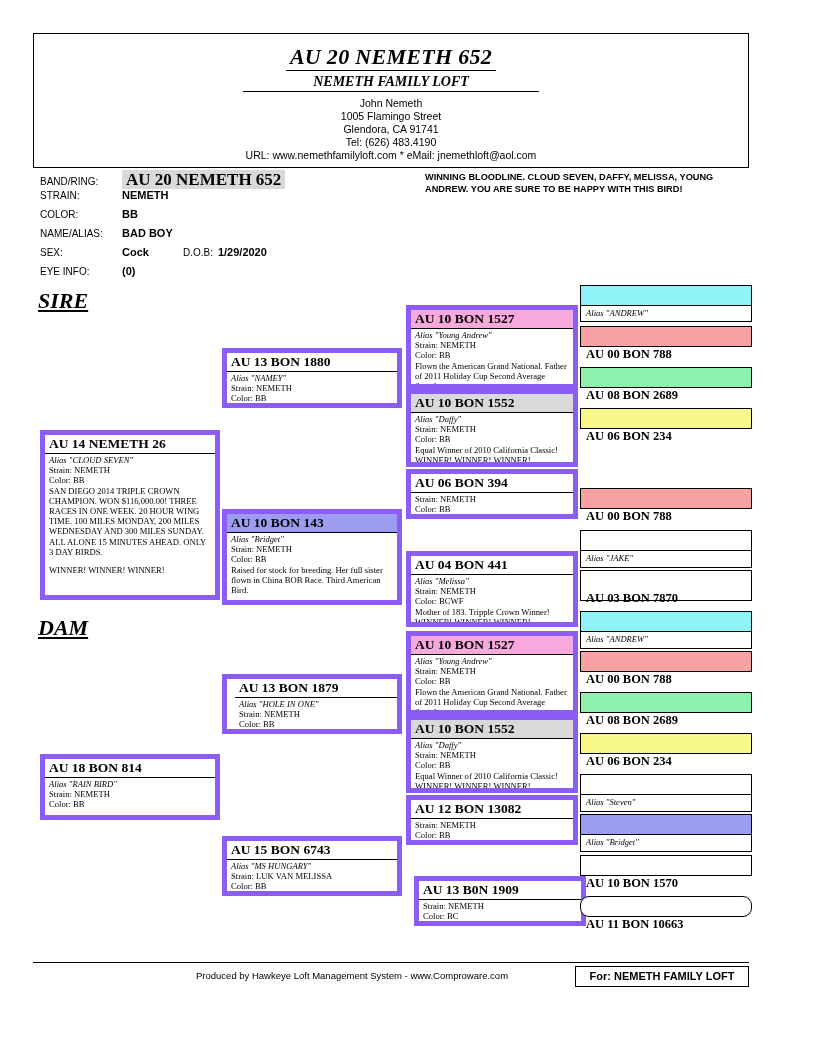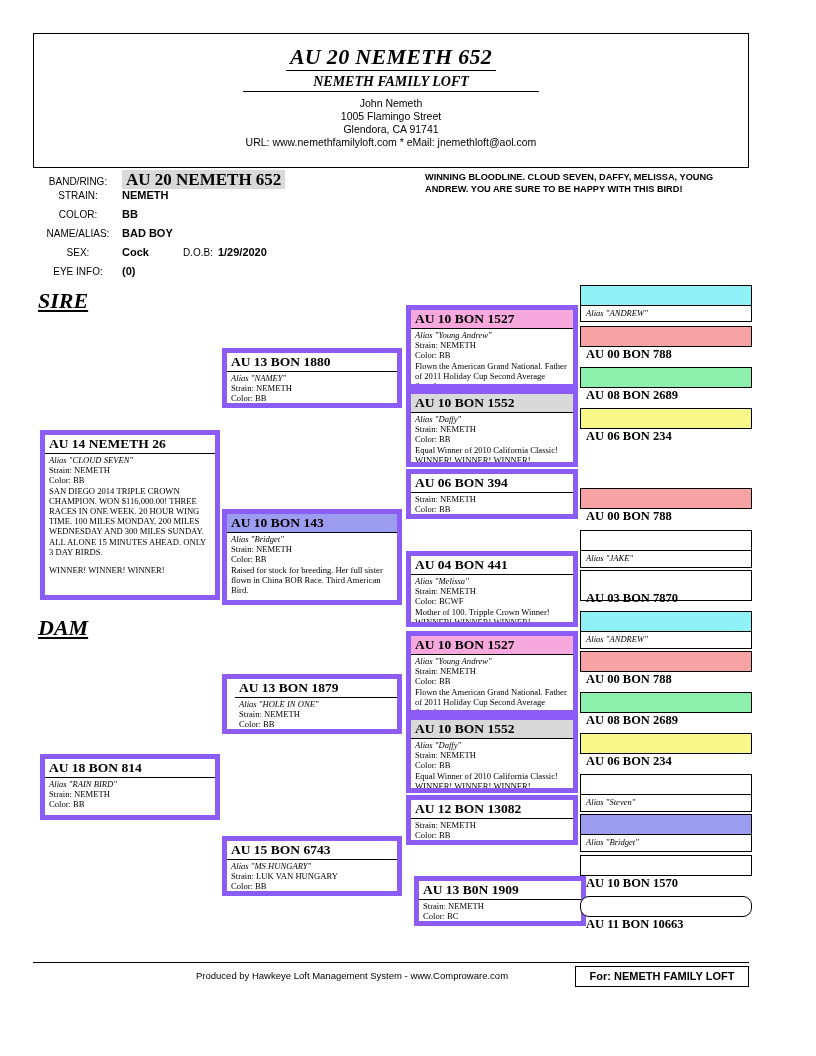--- a/index.html
+++ b/index.html
@@ -73,21 +73,21 @@
     font-size: 10px;
   }
   .info-row {
     display: flex;
     align-items: baseline;
     margin-bottom: 2px;
     height: 17px;
   }
   .info-label {
     width: 76px;
-    text-align: center;
+    text-align: left;
     padding-right: 6px;
     font-size: 10px;
     color: #000;
   }
   .info-value {
     font-weight: bold;
     font-size: 11px;
   }
   .band-value {
     background: #d9d9d9;
@@ -210,20 +210,21 @@
 
 <div class="page">
 
   <div class="header-box">
     <div class="hdr-title"><span>AU 20 NEMETH 652</span></div>
     <div class="hdr-sub"><span>NEMETH FAMILY LOFT</span></div>
     <div class="hdr-lines">
       <div>John Nemeth</div>
       <div>1005 Flamingo Street</div>
       <div>Glendora, CA 91741</div>
+      <div>Tel: (626) 483.4190</div>
       <div>URL: www.nemethfamilyloft.com * eMail: jnemethloft@aol.com</div>
     </div>
   </div>
 
   <div class="info-block">
     <div class="info-row">
       <div class="info-label">BAND/RING:</div>
       <div class="band-value">AU 20 NEMETH 652</div>
     </div>
     <div class="info-row">
@@ -301,21 +302,21 @@
       <div class="pb-italic">Alias "HOLE IN ONE"</div>
       <div>Strain: NEMETH</div>
       <div>Color: BB</div>
     </div>
   </div>
 
   <div class="pbox hasbody" style="left:222px; top:836px; width:180px; height:60px;">
     <div class="pb-title">AU 15 BON 6743</div>
     <div class="pb-body">
       <div class="pb-italic">Alias "MS HUNGARY"</div>
-      <div>Strain: LUK VAN HUNGARY</div>
+      <div>Strain: LUK VAN MELISSA</div>
       <div>Color: BB</div>
     </div>
   </div>
 
   <div class="pbox hasbody" style="left:406px; top:305px; width:172px; height:84px;">
     <div class="pb-title" style="background:#f7a8dc;">AU 10 BON 1527</div>
     <div class="pb-body">
       <div class="pb-italic">Alias "Young Andrew"</div>
       <div>Strain: NEMETH</div>
       <div>Color: BB</div>
@@ -340,21 +341,21 @@
       <div>Color: BB</div>
     </div>
   </div>
 
   <div class="pbox hasbody" style="left:406px; top:551px; width:172px; height:76px;">
     <div class="pb-title">AU 04 BON 441</div>
     <div class="pb-body">
       <div class="pb-italic">Alias "Melissa"</div>
       <div>Strain: NEMETH</div>
       <div>Color: BCWF</div>
-      <div>Mother of 100. Tripple Crown Winner! WINNER! WINNER! WINNER!</div>
+      <div>Mother of 183. Tripple Crown Winner! WINNER! WINNER! WINNER!</div>
     </div>
   </div>
 
   <div class="pbox hasbody" style="left:406px; top:631px; width:172px; height:84px;">
     <div class="pb-title" style="background:#f7a8dc;">AU 10 BON 1527</div>
     <div class="pb-body">
       <div class="pb-italic">Alias "Young Andrew"</div>
       <div>Strain: NEMETH</div>
       <div>Color: BB</div>
       <div>Flown the American Grand National. Father of 2011 Holiday Cup Second Average Speed.</div>

